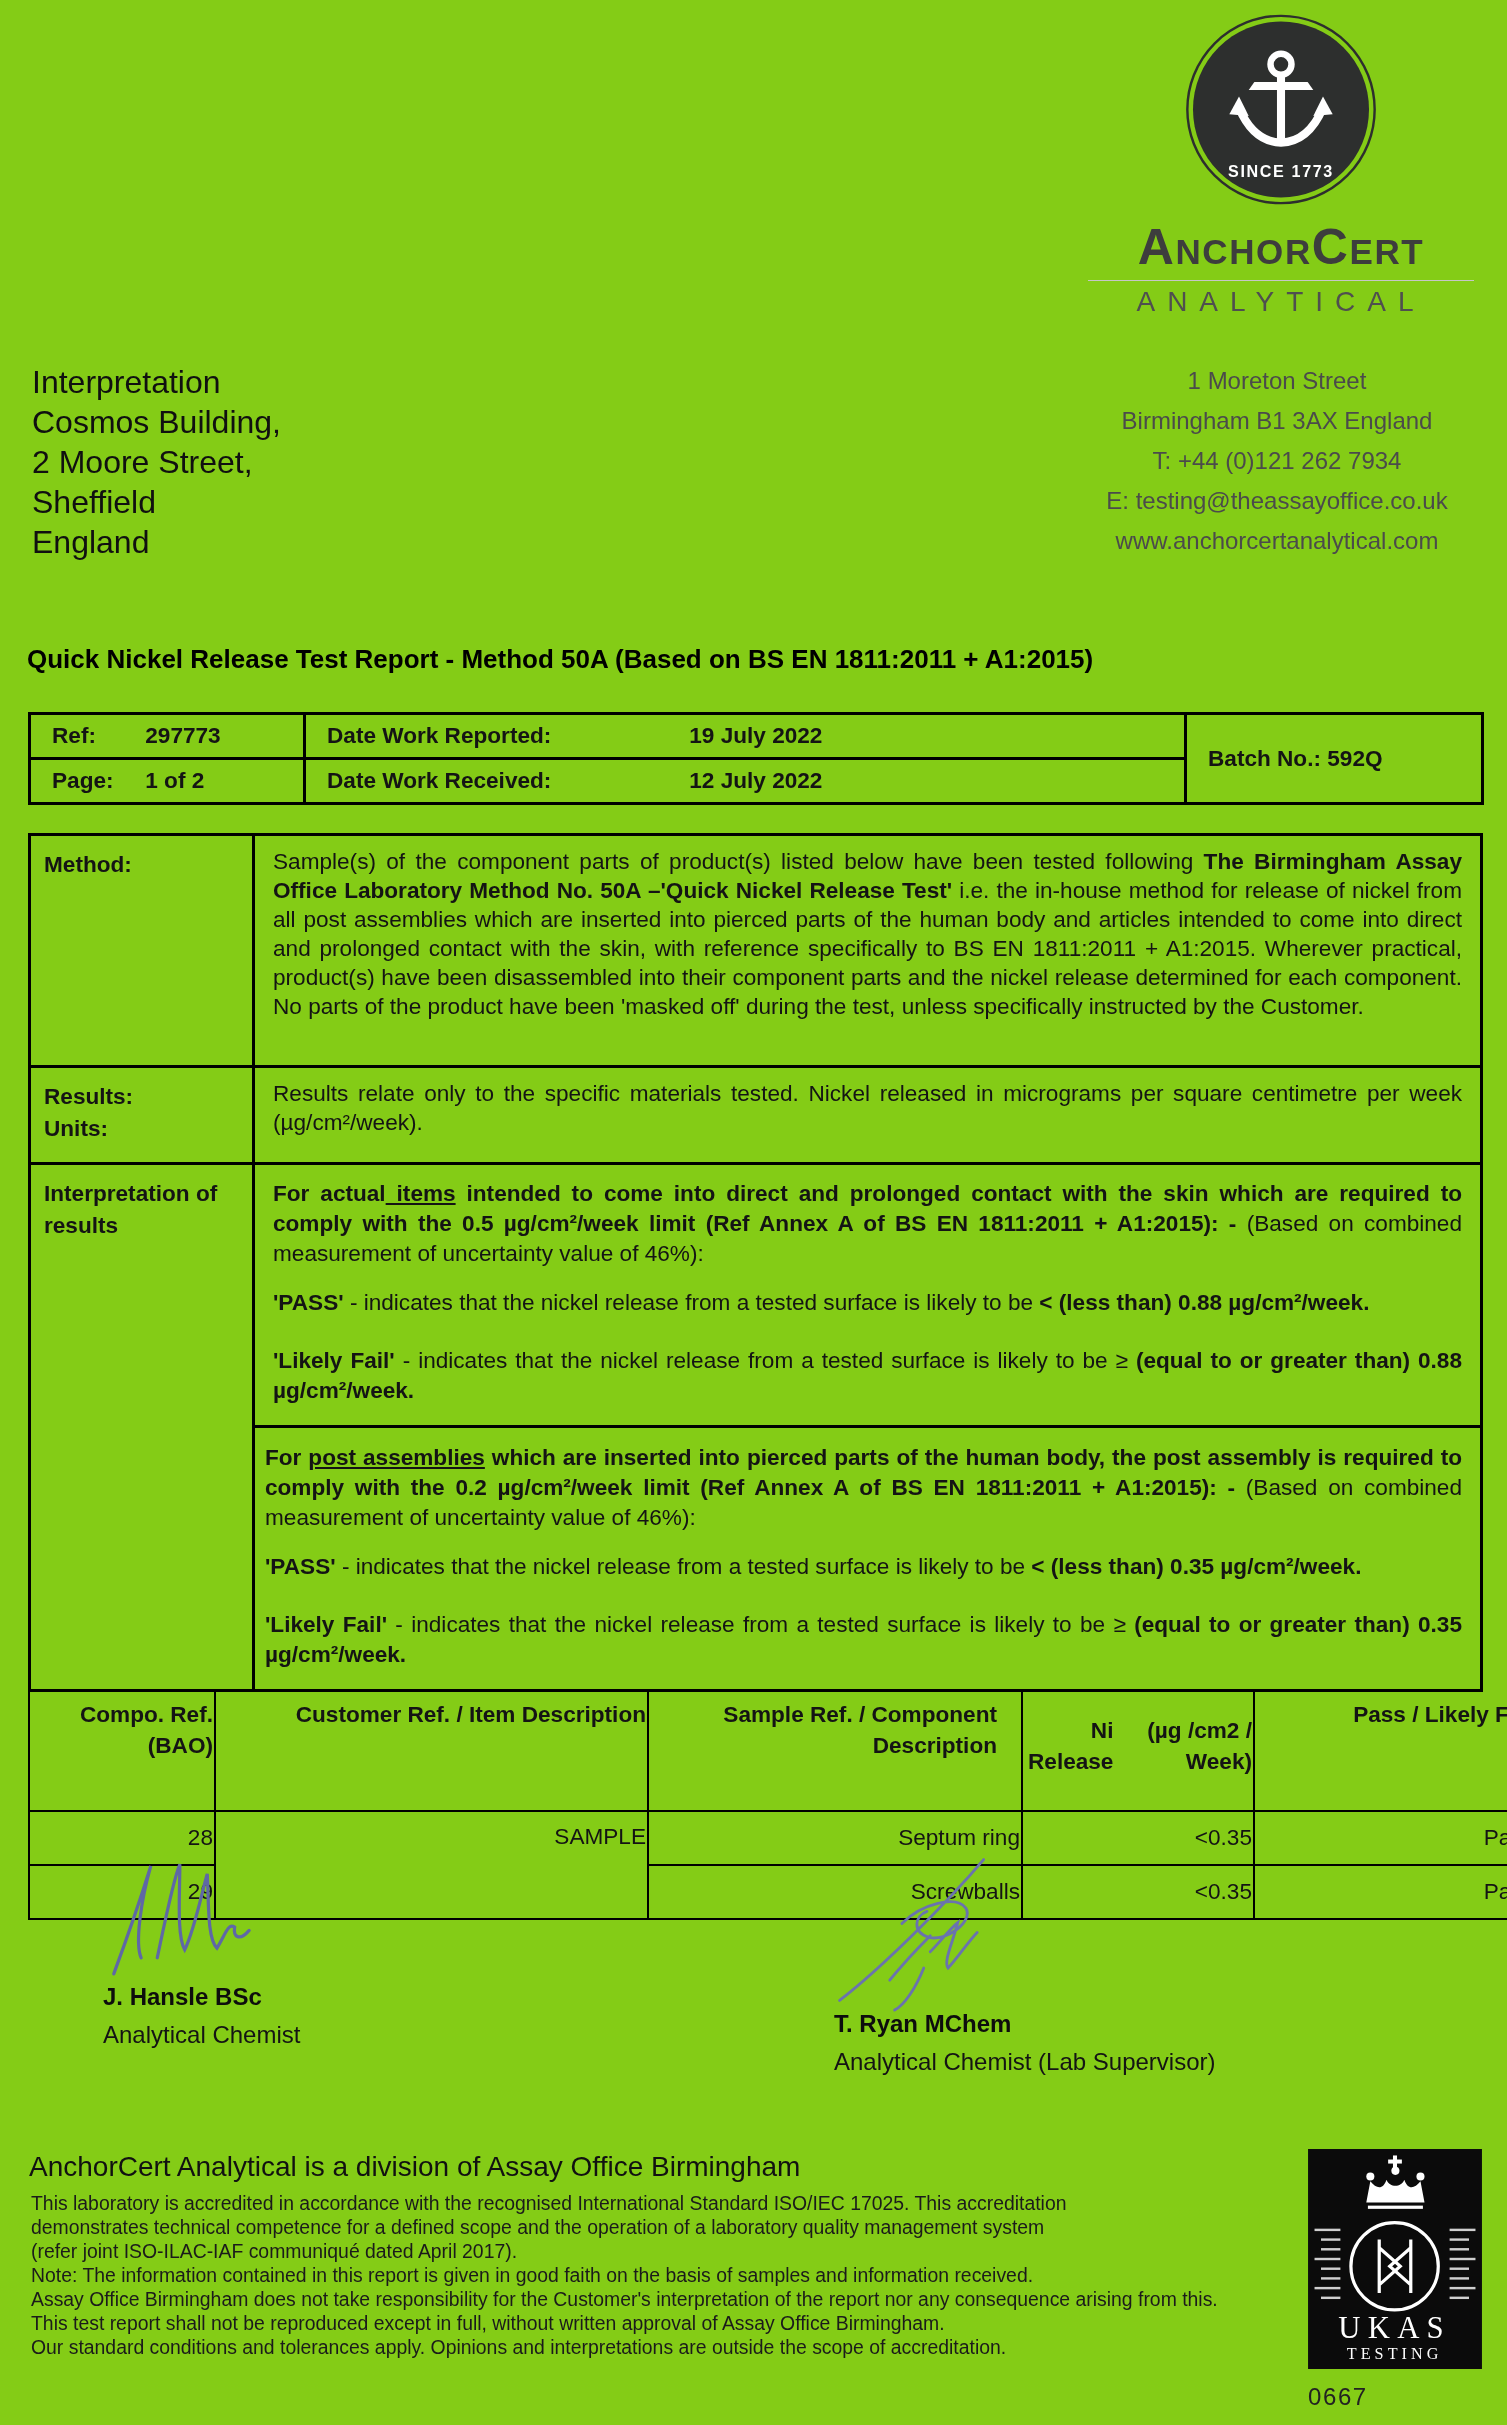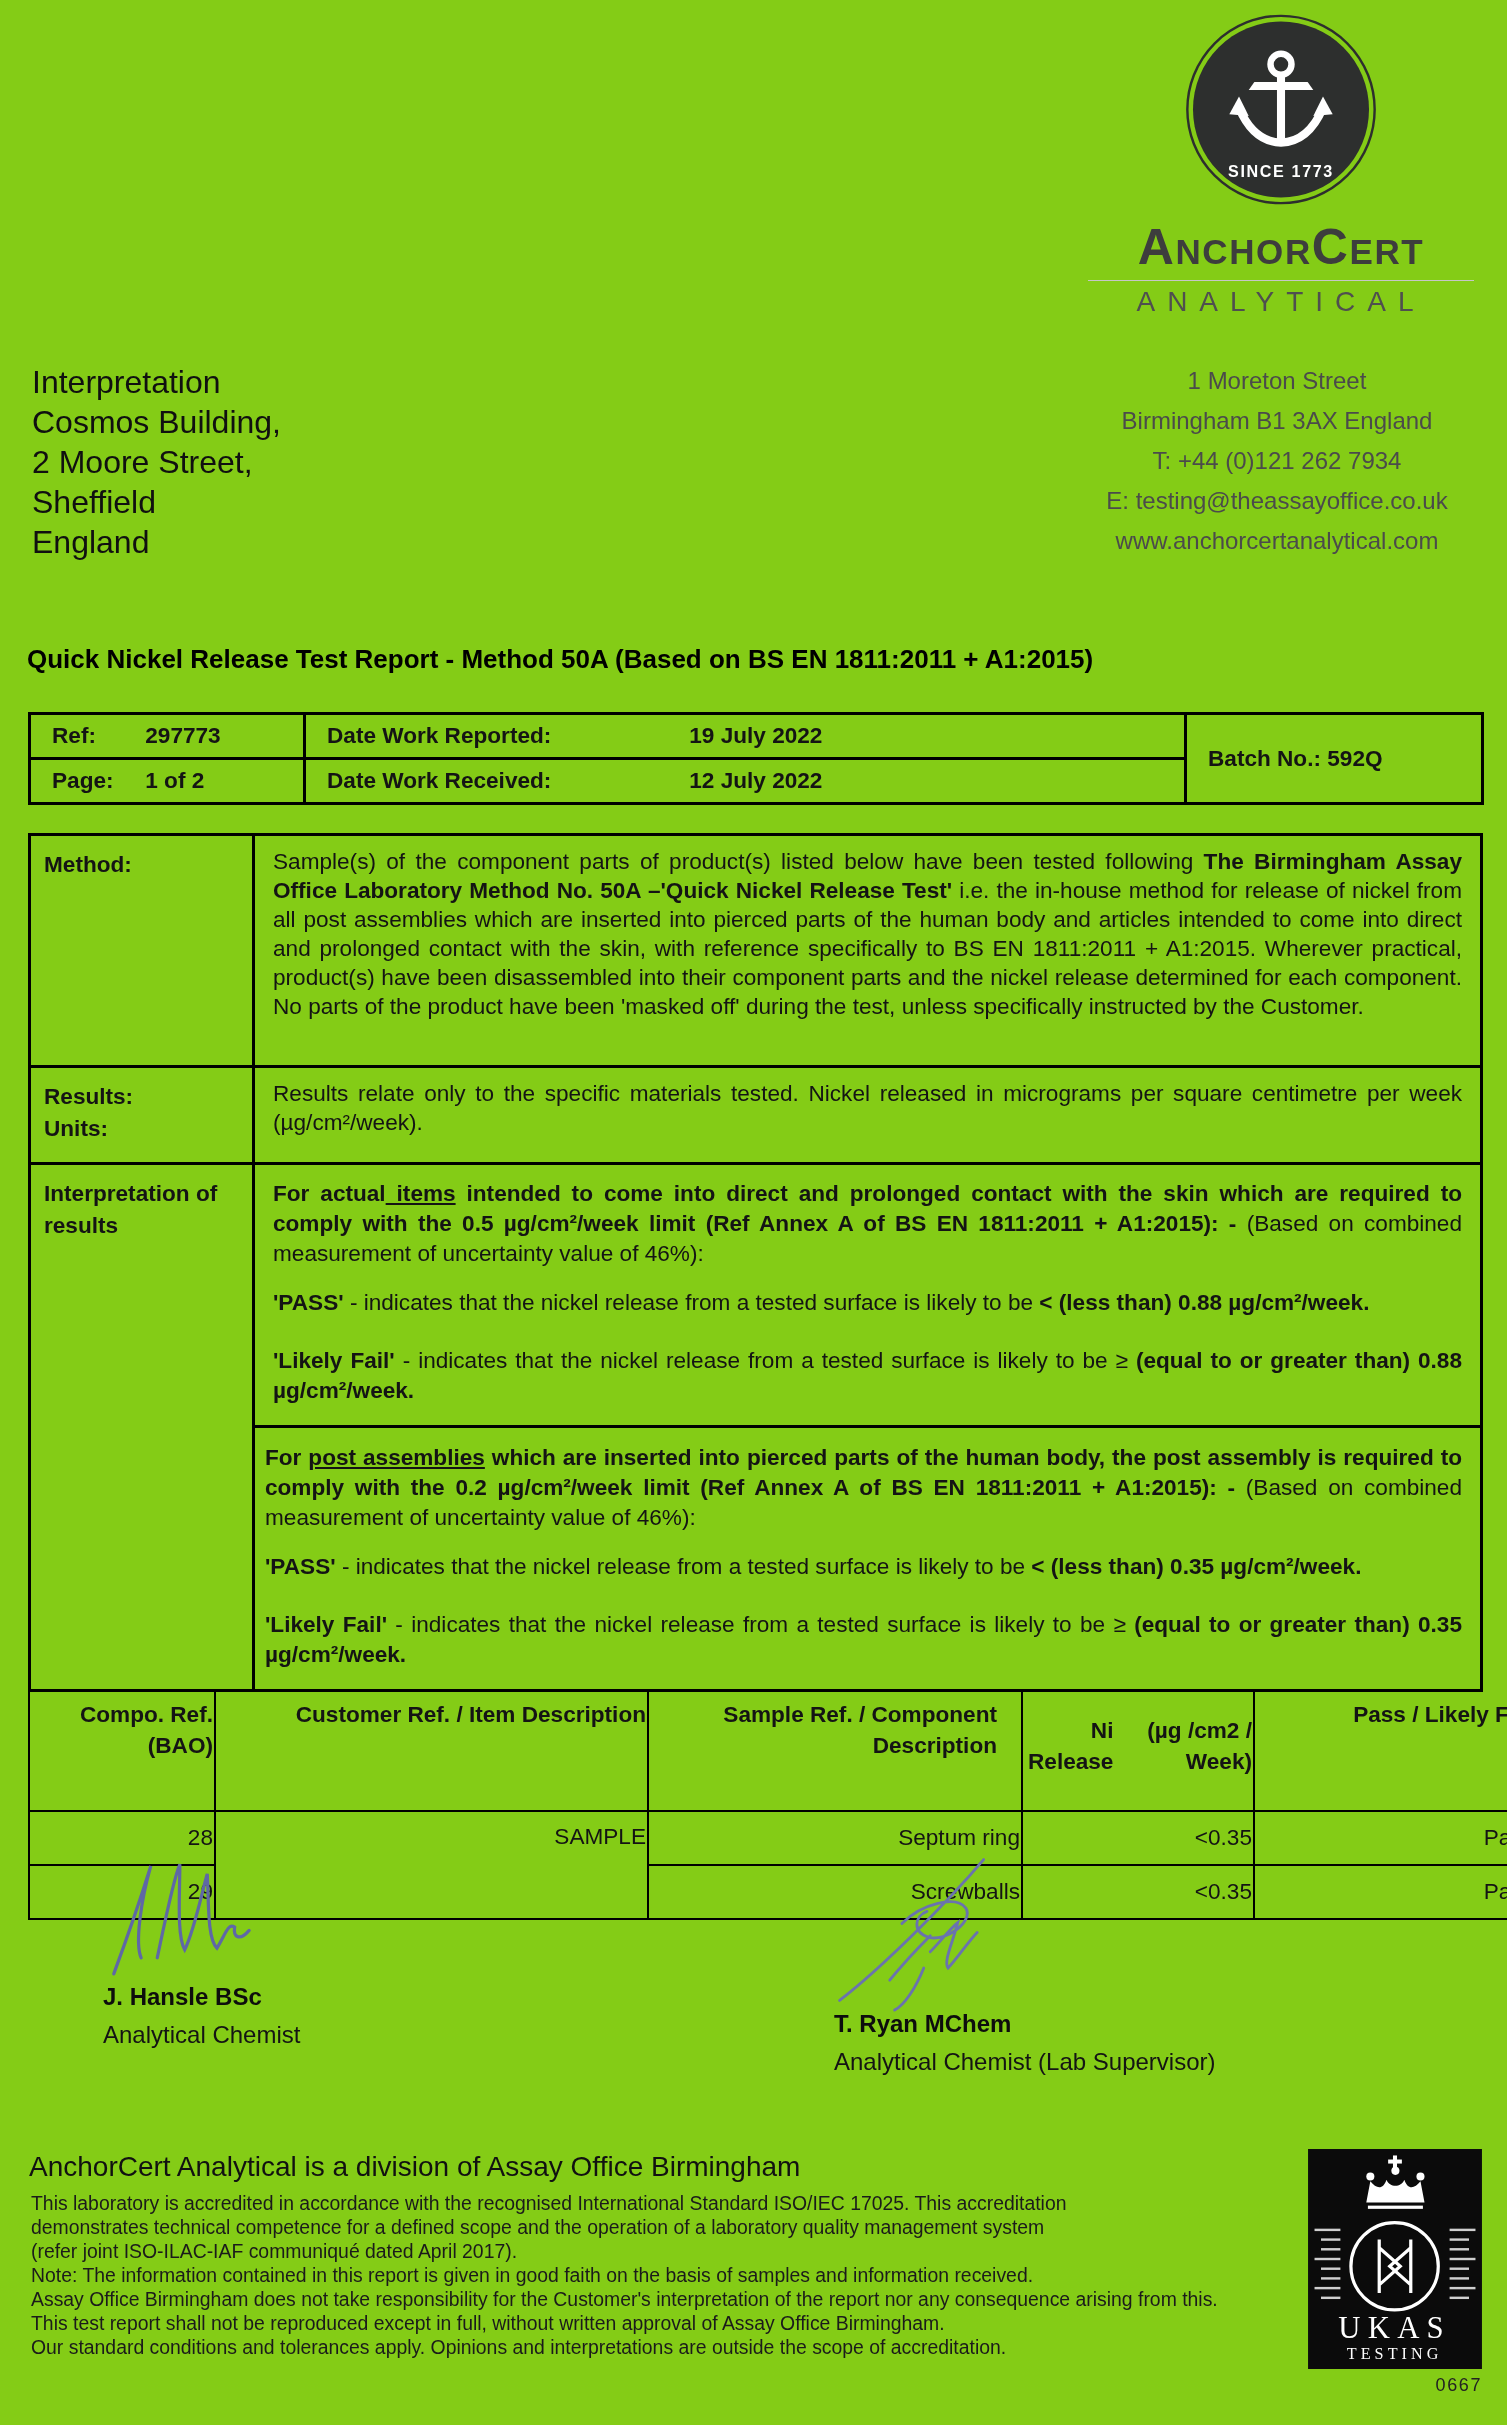--- a/index.html
+++ b/index.html
@@ -50,22 +50,22 @@
   .res-table td.spancell { vertical-align:top; padding-top:12px; }
   
   .sig-svg { position:absolute; }
   .sig-block { position:absolute; }
   .sig-name { font-size:24px; font-weight:bold; color:#0d0d0d; }
   .sig-role { font-size:24px; margin-top:9.7px; color:#141414; }
   
   .footer-heading { position:absolute; left:29px; top:2151px; font-size:28px; color:#111; }
   .footer-lines { position:absolute; left:31px; top:2191px; font-size:19.4px; line-height:24px; color:#1b1b1b; width:1269px; }
   
-  .ukas-block { position:absolute; left:1308px; top:2149px; width:174px; text-align:right; }
-  .ukas-number { font-size:18px; color:#222; margin-top:3px; letter-spacing:1.6px; }
+  .ukas-block { position:absolute; left:1308px; top:2149px; width:174px; text-align:left; }
+  .ukas-number { font-size:24px; color:#222; margin-top:11px; letter-spacing:1.6px; }
 </style>
 </head>
 <body>
 
 <div class="page">
 
   <div class="logo-block">
     <svg width="194" height="197" viewBox="-120 -122 240 244">
       <circle cx="0" cy="0" r="116" fill="none" stroke="#2d2f2e" stroke-width="3"></circle>
       <circle cx="0" cy="0" r="109" fill="#2d2f2e"></circle>

